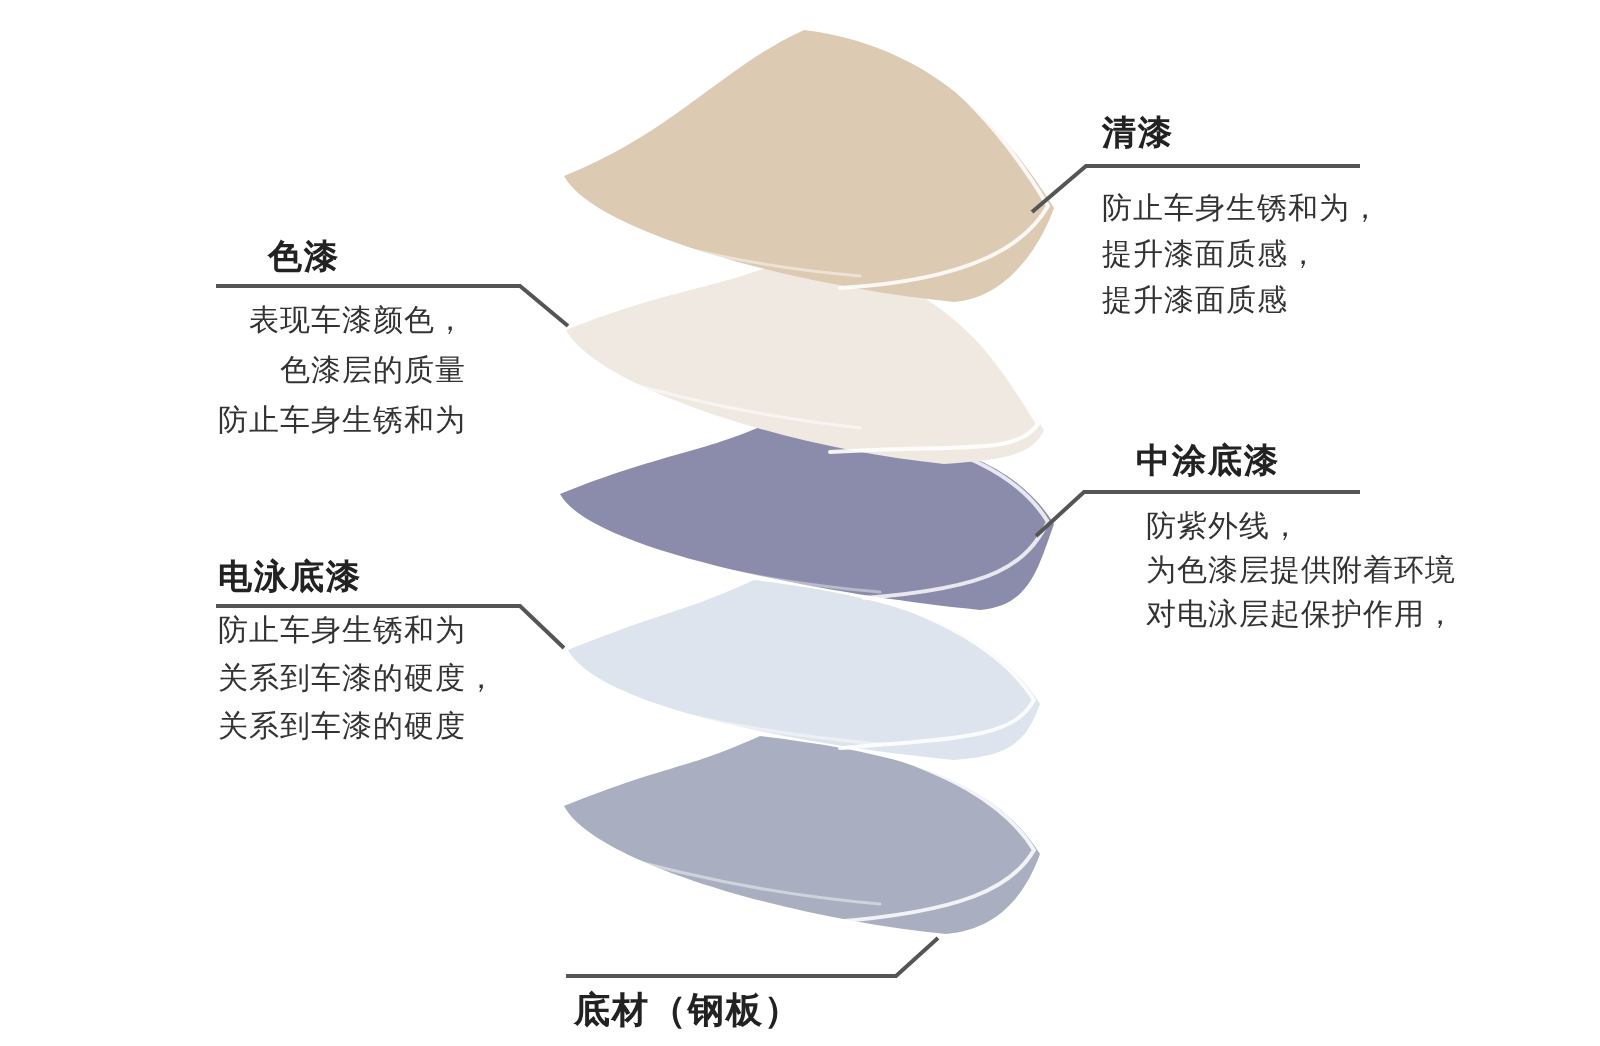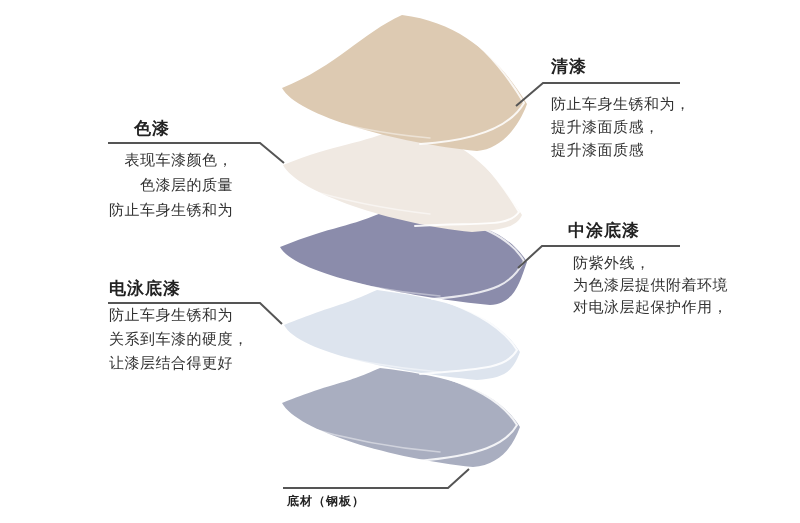--- a/index.html
+++ b/index.html
@@ -24,21 +24,21 @@
     color:#333;
     letter-spacing:0.5px;
     white-space:nowrap;
   }
   .lh23 .desc-line{line-height:23px;}
   .lh25 .desc-line{line-height:25px;text-align:right;}
   .lh22 .desc-line{line-height:22px;}
   .lh24 .desc-line{line-height:24px;}
   .substrate-title{
     position:absolute;
-    font-size:12px;
+    font-size:18px;
     font-weight:700;
     color:#222;
     letter-spacing:1px;
     white-space:nowrap;
   }
 </style>
 </head>
 <body>
 
 <div id="stage">
@@ -108,18 +108,18 @@
     <div class="layer-desc desc-line">为色漆层提供附着环境</div>
     <div class="layer-desc desc-line">对电泳层起保护作用，</div>
   </div>
 
   <div class="label-block lh24" style="left:109px;top:277px;">
     <div class="layer-title">电泳底漆</div>
   </div>
   <div class="label-block lh24" style="left:109px;top:303px;">
     <div class="layer-desc desc-line">防止车身生锈和为</div>
     <div class="layer-desc desc-line">关系到车漆的硬度，</div>
-    <div class="layer-desc desc-line">让漆层结合得更好</div>
+    <div class="layer-desc desc-line">关系到车漆的硬度</div>
   </div>
 
   <div class="substrate-title" style="left:287px;top:493px;">底材（钢板）</div>
 
 </div>
 
 </body></html>

